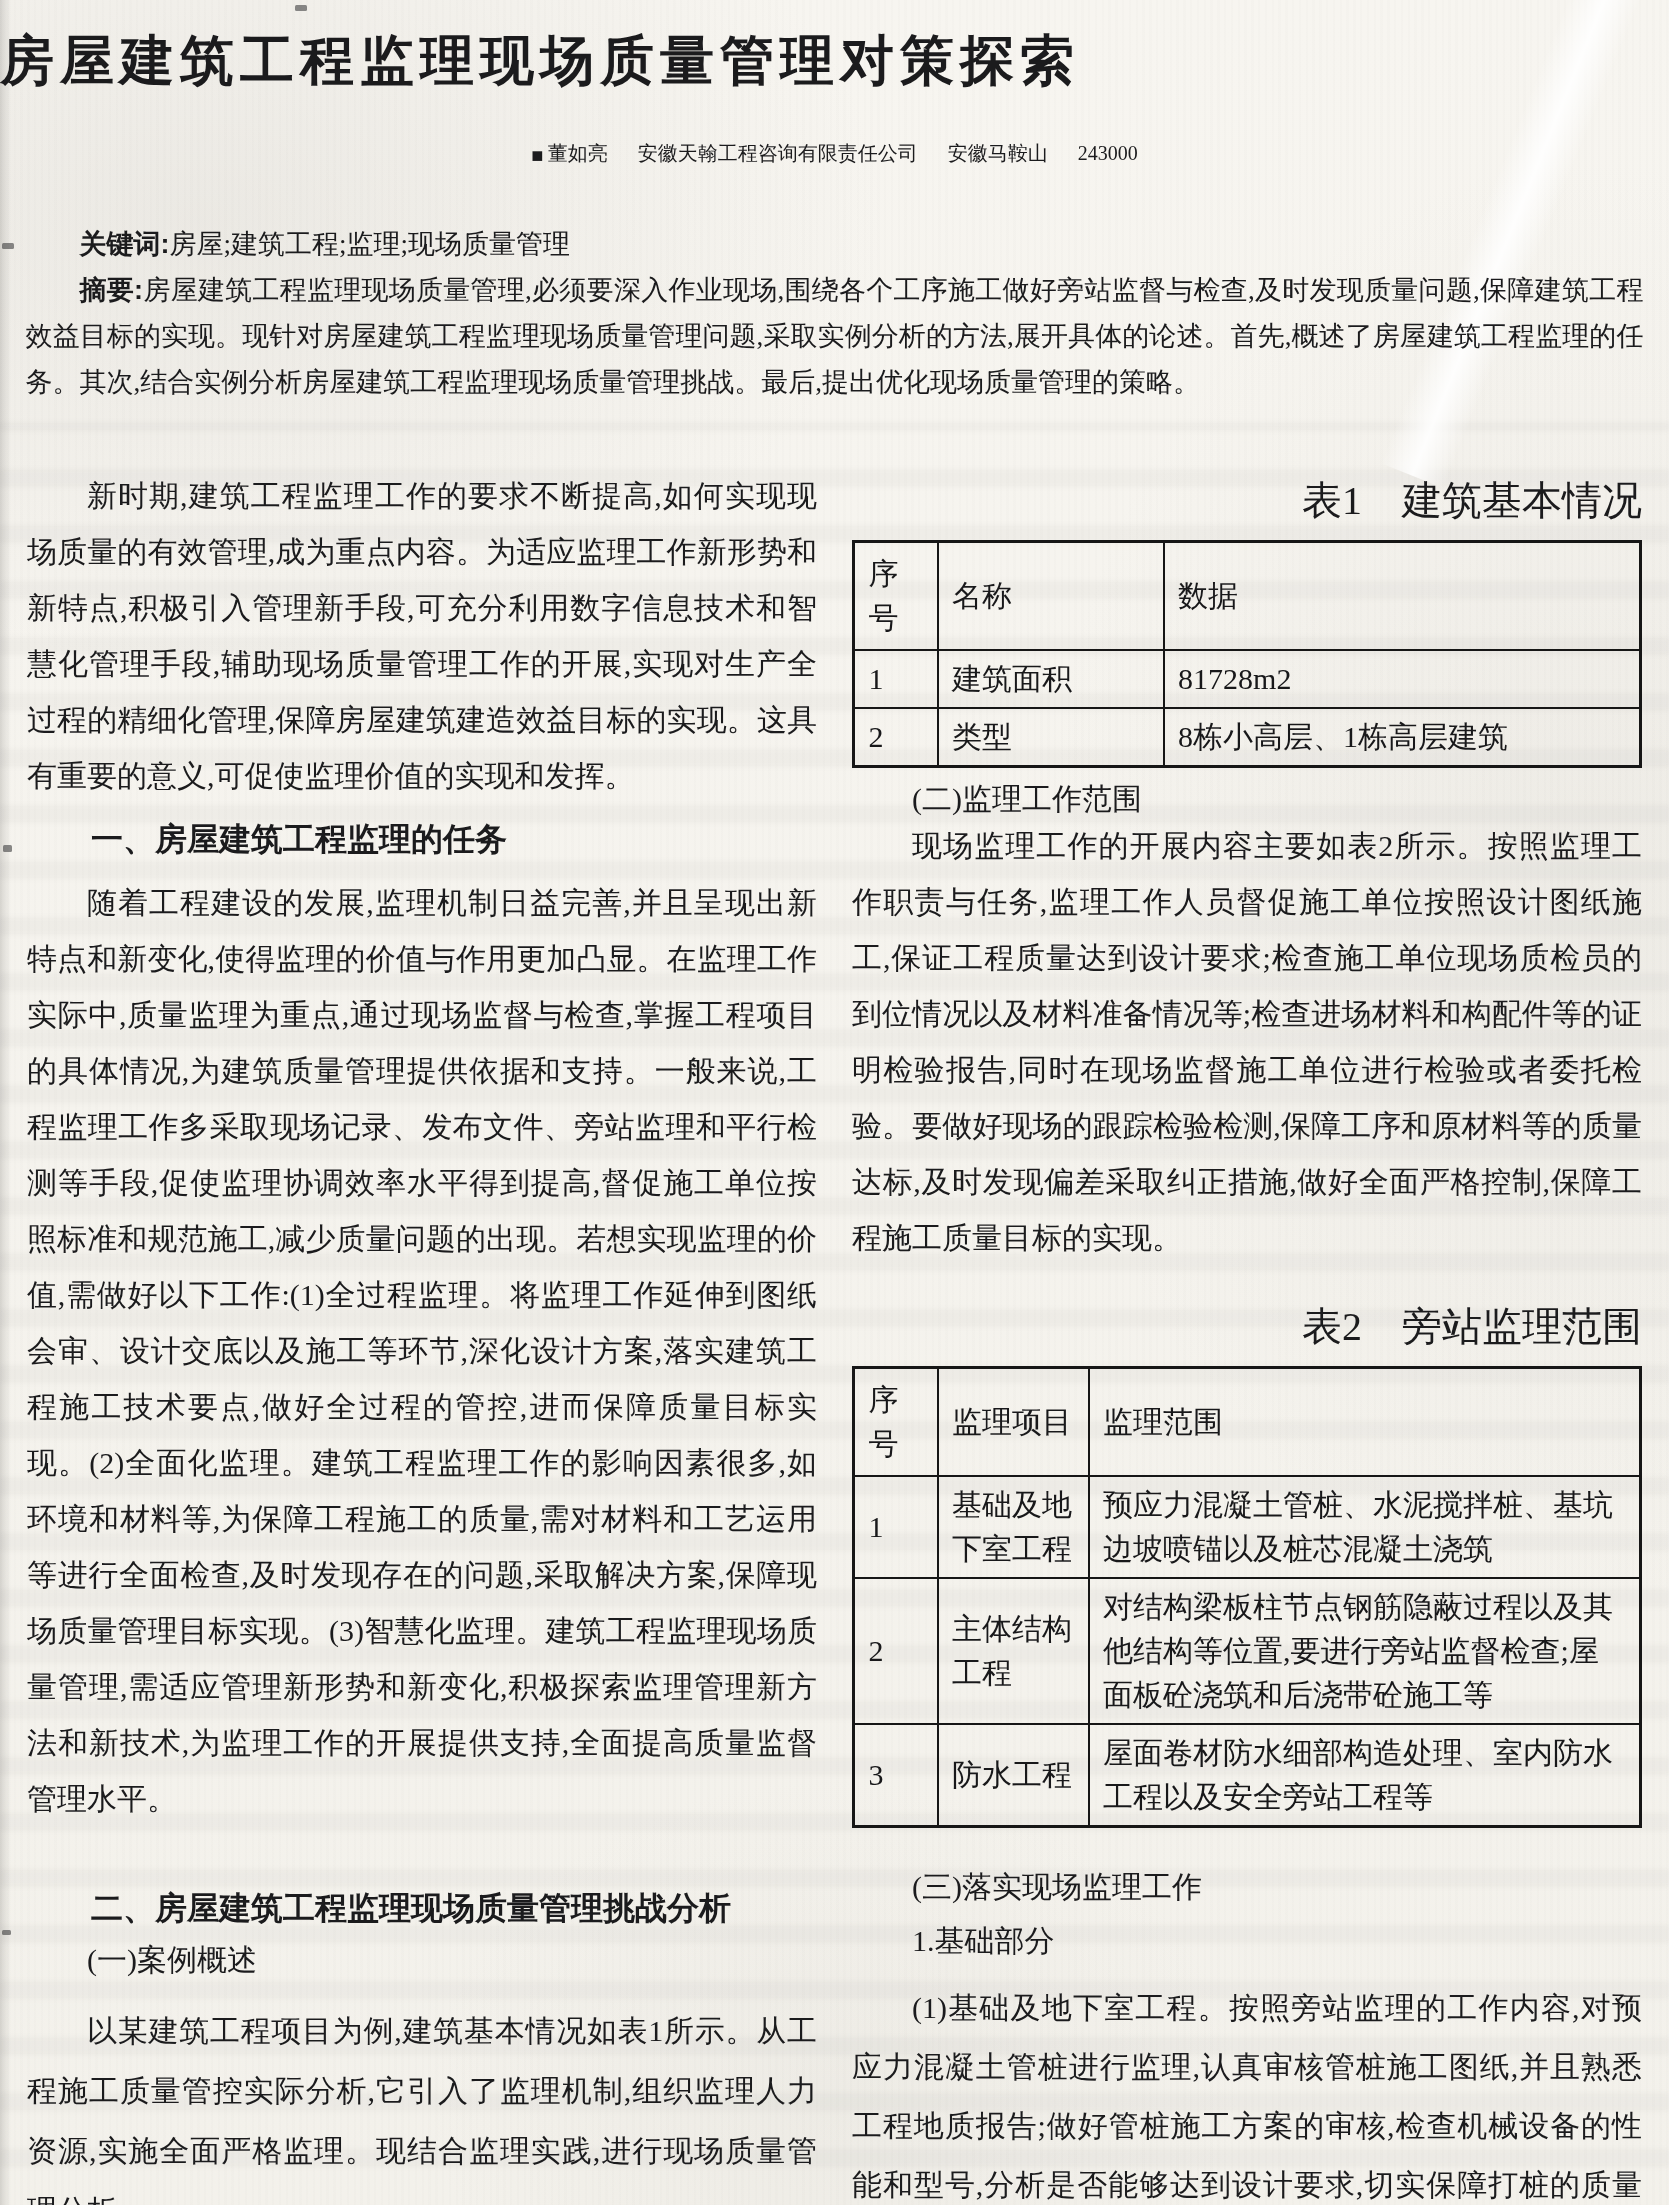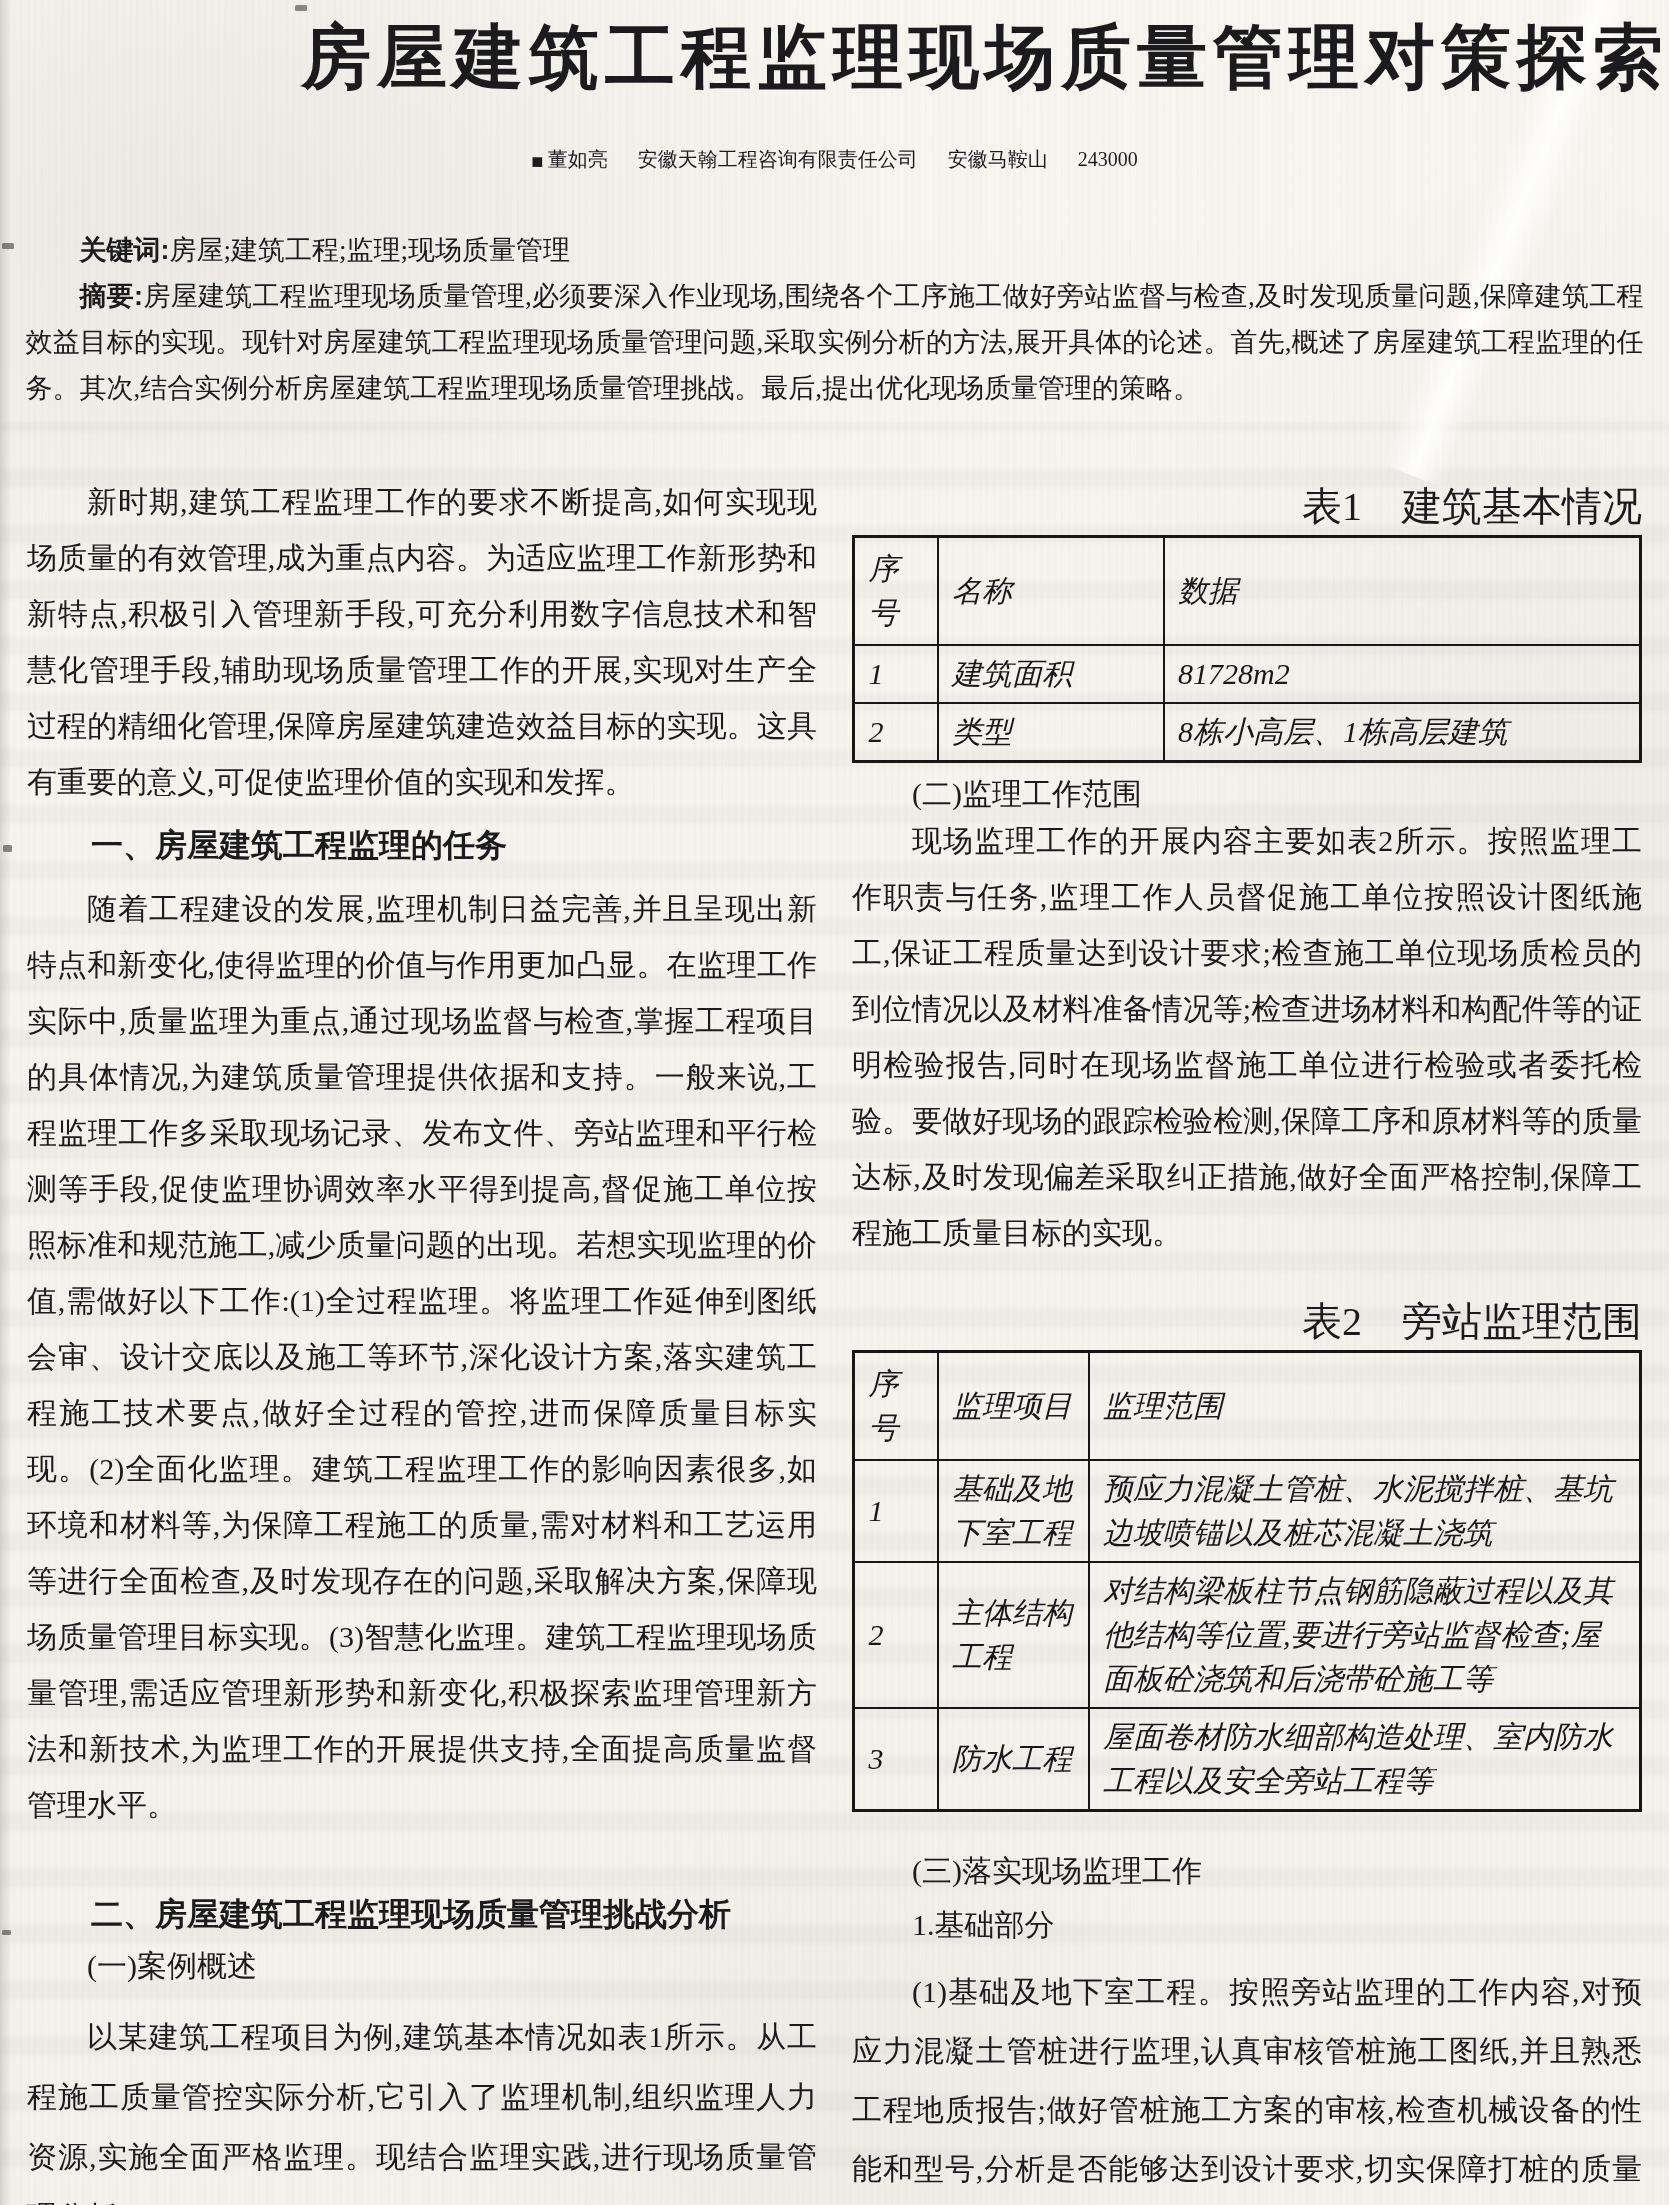--- a/index.html
+++ b/index.html
@@ -27,22 +27,22 @@
     background:linear-gradient(90deg,transparent,rgba(255,255,255,.9),transparent);
     transform:rotate(22deg);pointer-events:none;}
   .speck{position:absolute;background:rgba(45,45,48,.55);border-radius:1.5px;}
   .speck.s1{left:295px;top:4.5px;width:12px;height:6.8px;}
   .speck.s2{left:1.5px;top:243px;width:12px;height:6px;}
   .speck.s3{left:3px;top:845px;width:9px;height:6.8px;}
   .speck.s4{left:2.3px;top:1930px;width:8.3px;height:5.3px;}
 
   .content{position:relative;}
 
-  h1.title{margin:0;padding-top:14px;text-align:right;
-    font-size:70px;font-weight:900;letter-spacing:6px;white-space:nowrap;line-height:1.25;}
+  h1.title{margin:0;padding-top:28px;text-align:left;
+    font-size:54px;font-weight:900;letter-spacing:6px;white-space:nowrap;line-height:1.25;}
 
   .author-line{margin-top:38px;text-align:center;font-size:20px;line-height:39px;}
   .author-line .seg{margin-left:30px;}
   .marker{display:inline-block;transform:translateY(1.5px);margin-right:4.5px;}
 
   .abstract{margin:48px 25.6px 0;}
   p.just{margin:0;text-align:justify;text-justify:inter-character;
     font-size:27px;line-height:46px;text-indent:2em;}
   .lbl{font-family:"Liberation Sans","DejaVu Sans",sans-serif;font-weight:700;}
 
@@ -57,21 +57,21 @@
   h2.h{margin:14px 0 0;font-family:"Liberation Sans","DejaVu Sans",sans-serif;
     font-size:32px;font-weight:700;line-height:42px;text-indent:2em;white-space:nowrap;}
   h2.h.sp2{margin-top:60px;}
   p.after-h{margin-top:15px;}
   .sub{margin:11px 0 0;font-size:30px;font-weight:400;line-height:39px;text-indent:2em;}
   p.p3{margin-top:22.6px;line-height:60px;}
 
   .caption{margin-top:13.6px;text-align:right;font-size:40px;line-height:39px;}
   .cap2{margin-top:41px;}
 
-  table.tbl{width:100%;border-collapse:collapse;margin-top:9px;border:3px solid #161616;font-style:italic;}
+  table.tbl{width:100%;border-collapse:collapse;margin-top:20px;border:3px solid #161616;}
   .tbl th,.tbl td{border:2.3px solid #161616;font-size:30px;font-weight:400;
     padding:6px 13.6px;line-height:44px;text-align:left;vertical-align:middle;color:#18181a;}
   .tbl th{padding:9px 13.6px;}
   .c-num{width:84px;}
   .c-name1{width:226px;}
   .c-name2{width:151px;}
 
   .sub3{margin-top:39px;}
   .sub4{margin-top:15px;}
   p.p2r{margin-top:18px;line-height:59px;}

